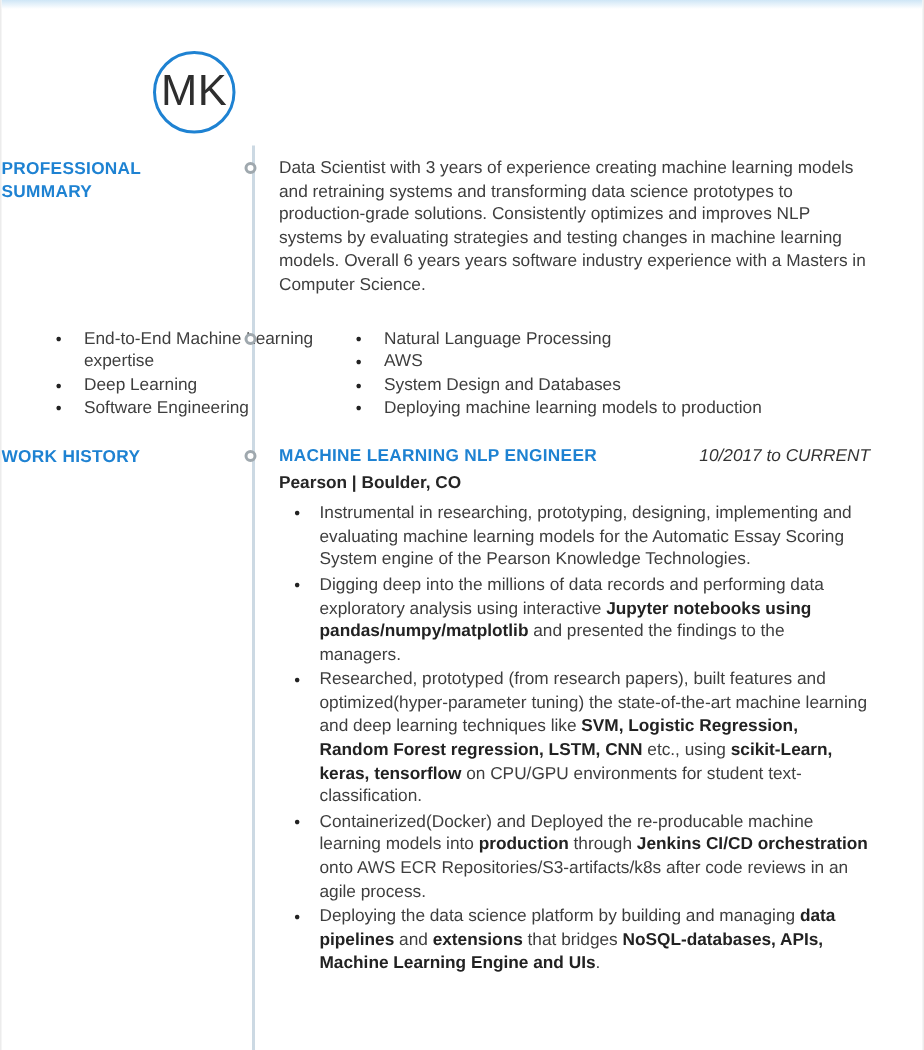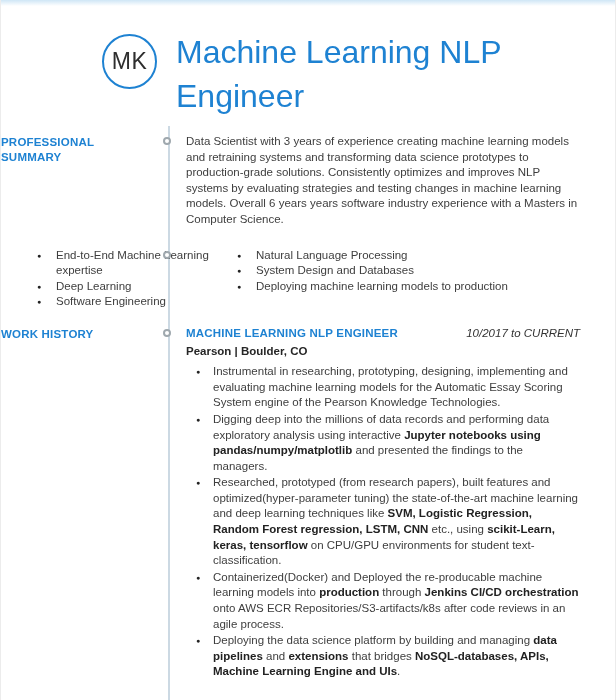--- a/index.html
+++ b/index.html
@@ -34,21 +34,21 @@
     flex: 0 0 auto;
   }
   .avatar {
     width: 55px;
     height: 55px;
     border: 2px solid #1e82d2;
     border-radius: 50%;
     display: flex;
     align-items: center;
     justify-content: center;
-    font-size: 23px;
+    font-size: 29px;
     letter-spacing: 0.5px;
     color: #2e2e2e;
     flex: 0 0 auto;
     margin-top: 4px;
     background: #fff;
   }
   .page-title {
     font-size: 32px;
     line-height: 44px;
     font-weight: 400;
@@ -166,24 +166,20 @@
 </head>
 <body>
 
 <div class="page">
   <div class="top-band"></div>
 
   <div class="header">
     <div class="avatar">
       <span>MK</span>
     </div>
-    <h1 class="page-title">
-      <span>Machine Learning NLP</span><br>
-      <span>Engineer</span>
-    </h1>
   </div>
 
   <div class="body-wrap">
     <div class="tline"></div>
 
     <section class="section sec-summary">
       <div class="node"></div>
       <div class="label-col">PROFESSIONAL SUMMARY</div>
       <div class="gutter"></div>
       <div class="content">
@@ -196,20 +192,21 @@
       <div class="gutter"></div>
       <div class="content">
         <div class="skills-cols">
           <ul class="dotlist skills-col1">
               <li>End-to-End Machine Learning expertise</li>
               <li>Deep Learning</li>
               <li>Software Engineering</li>
             </ul>
           <ul class="dotlist skills-col2">
               <li>Natural Language Processing</li>
+              <li>AWS</li>
               <li>System Design and Databases</li>
               <li>Deploying machine learning models to production</li>
             </ul>
         </div>
       </div>
     </section>
 
     <section class="section sec-work">
       <div class="node"></div>
       <div class="label-col">WORK HISTORY</div>

